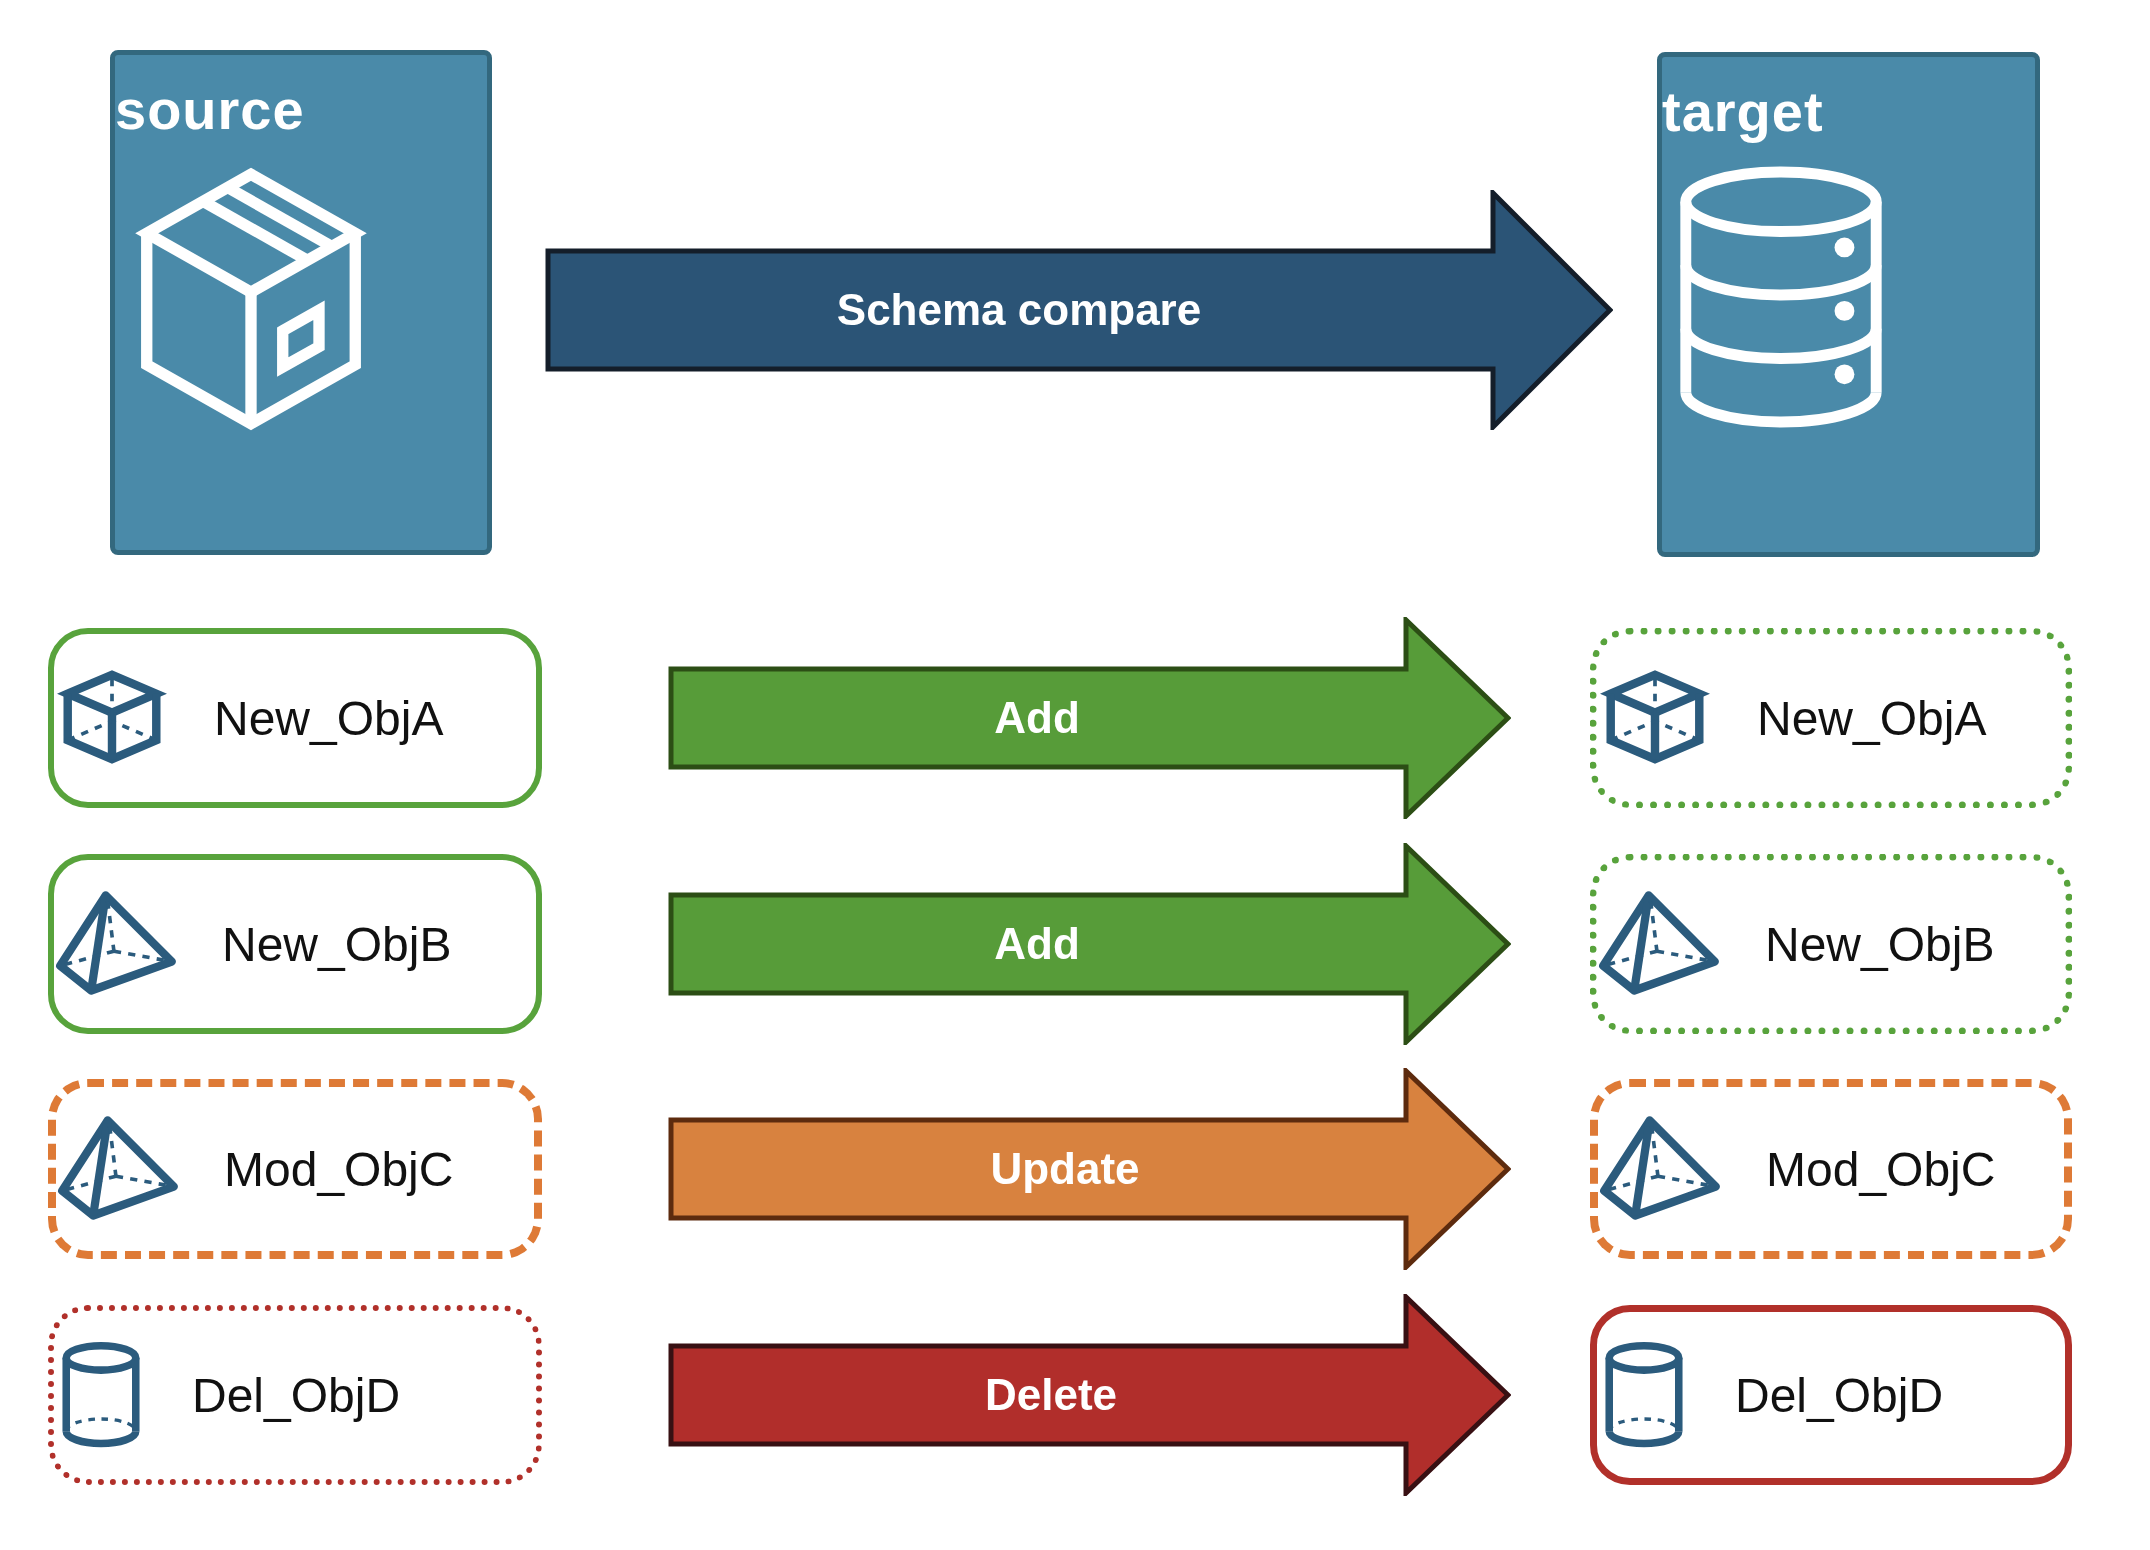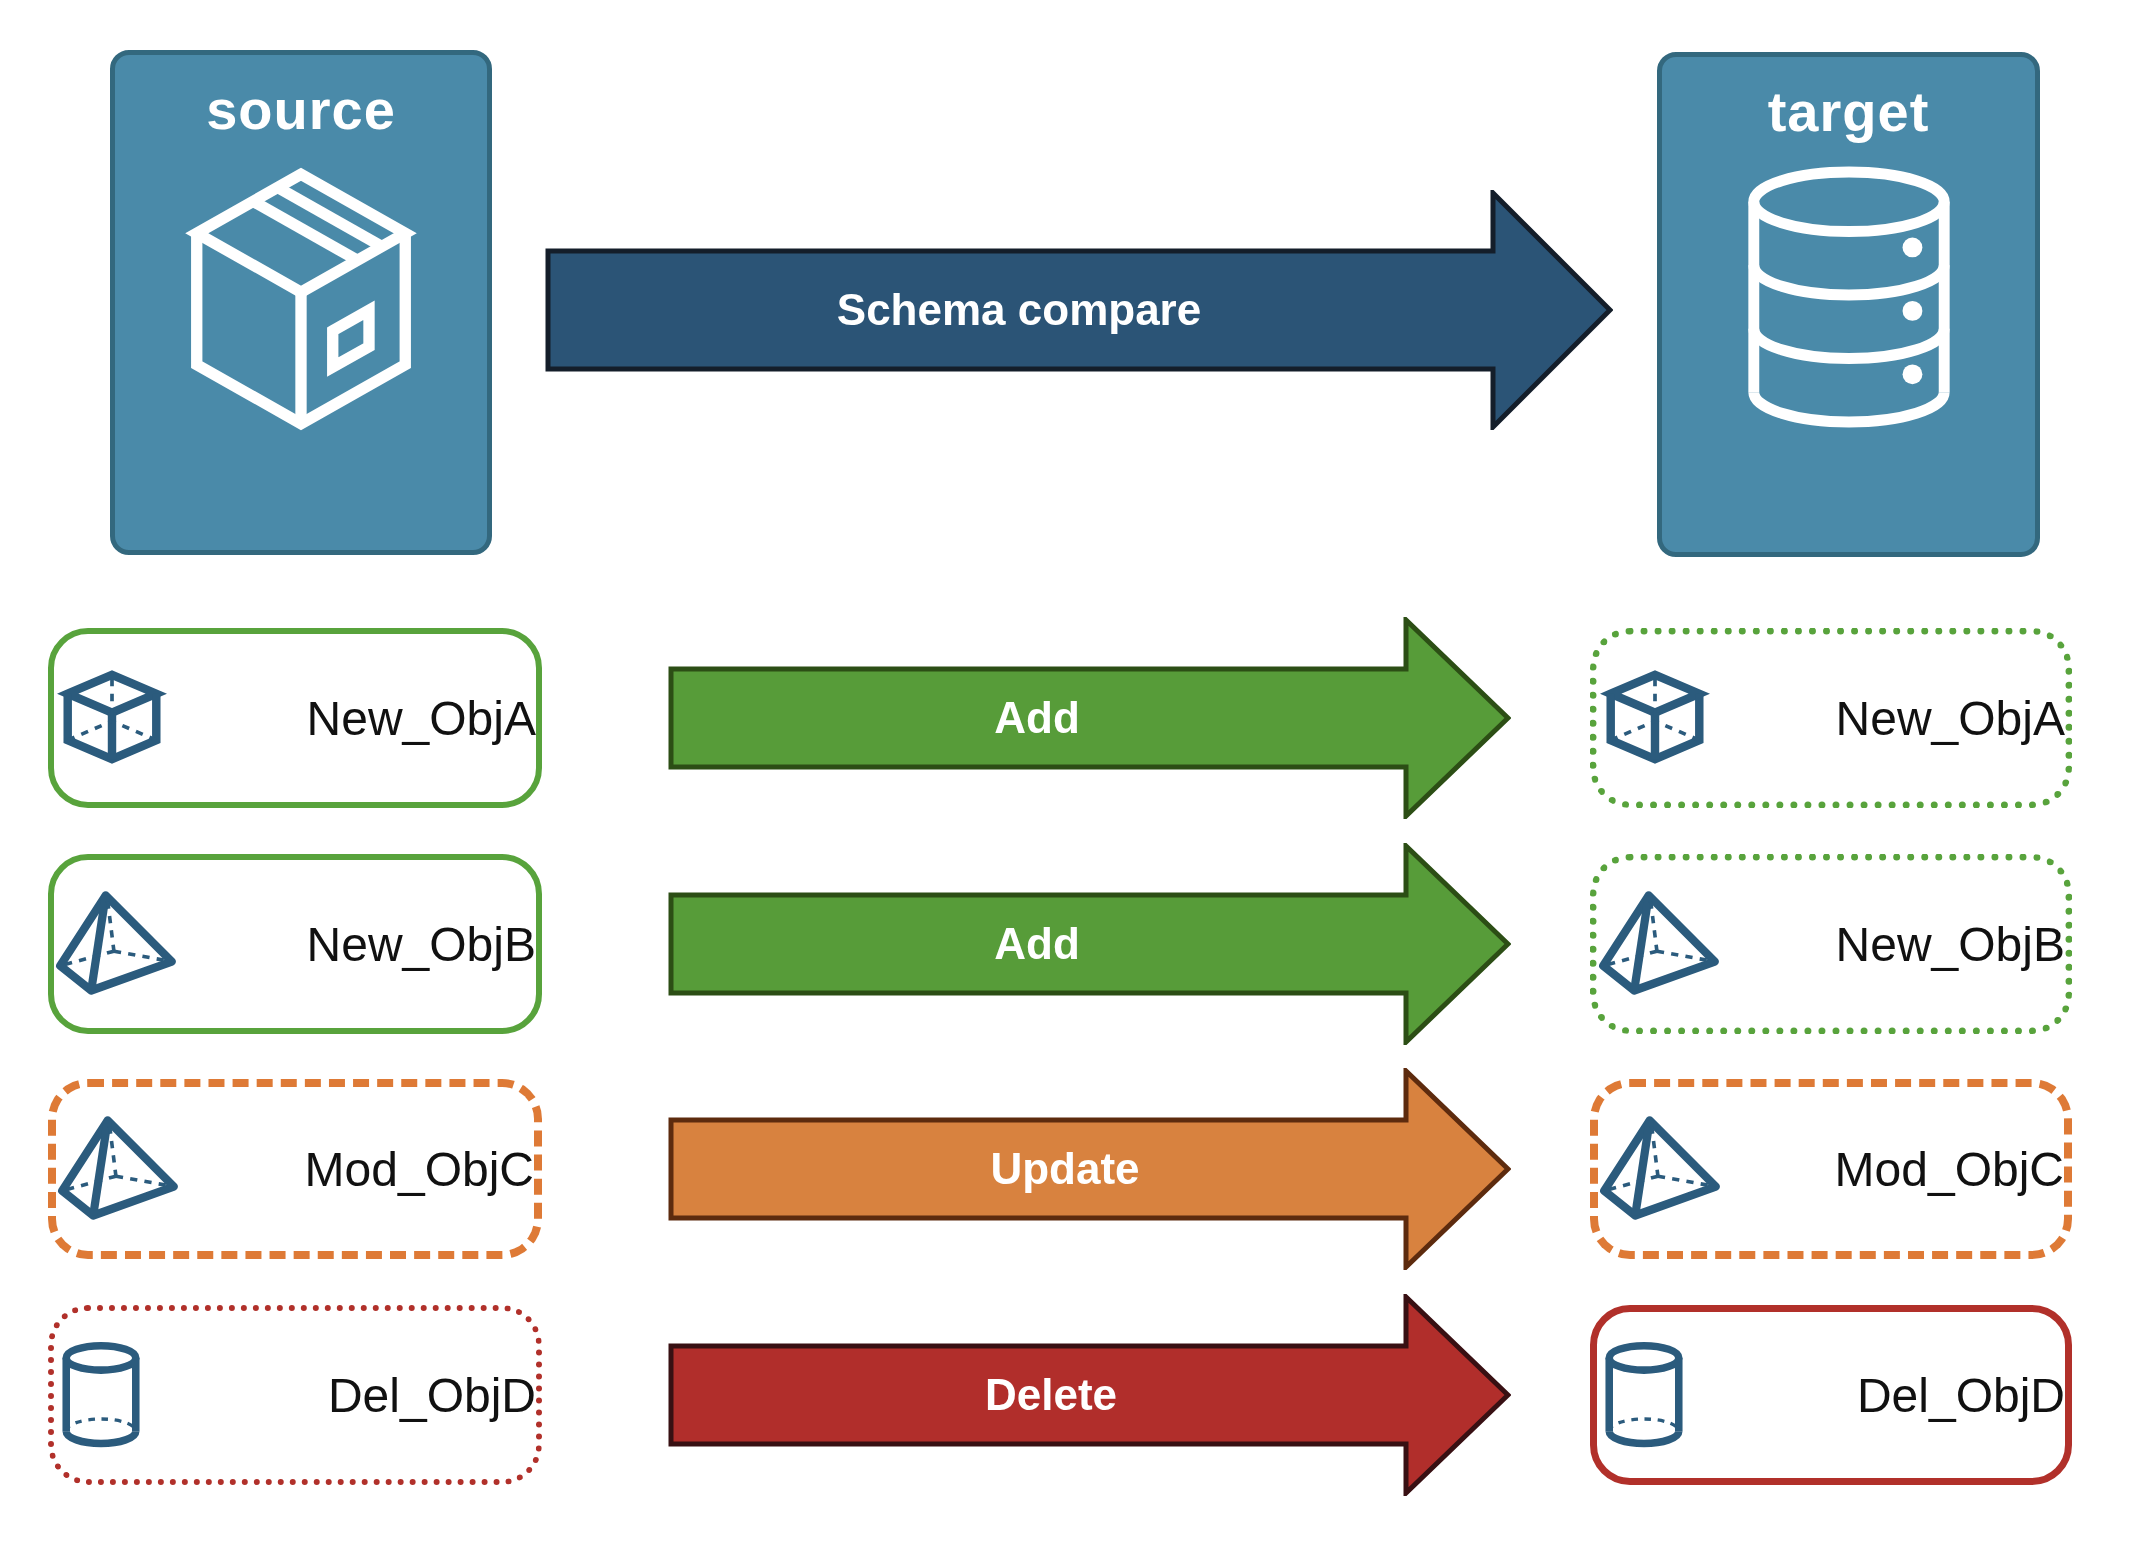--- a/index.html
+++ b/index.html
@@ -2,42 +2,42 @@
 <html><head>
 <meta charset="utf-8">
 <style>
   html,body{margin:0;padding:0;background:#ffffff;}
   .canvas{
     position:relative;width:2150px;height:1550px;background:#ffffff;overflow:hidden;
     font-family:"Liberation Sans", sans-serif;
   }
   
   .panel{
-    position:absolute;background:#4A8AA9;border:5px solid #33687E;border-radius:19px;
-    box-sizing:border-box;display:flex;flex-direction:column;align-items:center;
+    position:absolute;background:#4A8AA9;border:5px solid #33687E;border-radius:8px;
+    box-sizing:border-box;display:flex;flex-direction:column;align-items:flex-start;
   }
   .panel-title{
     margin-top:22px;font-size:56px;font-weight:bold;color:#ffffff;letter-spacing:1px;
   }
   .panel-icon{margin-top:14px;}
   
   .arrow-wrap{position:absolute;font-weight:bold;}
   .arrow-wrap svg{display:block;}
   .arrow-label{
     position:absolute;top:0;height:100%;left:0;display:flex;align-items:center;justify-content:center;
     color:#ffffff;font-size:44px;
   }
   .arrow-main polygon{fill:#2B5476;stroke:#141E2A;stroke-width:5;}
   .arrow-add polygon{fill:#579C39;stroke:#2C4E15;stroke-width:5;}
   .arrow-update polygon{fill:#D8823F;stroke:#5D2B0E;stroke-width:5;}
   .arrow-delete polygon{fill:#B12E2B;stroke:#381013;stroke-width:5;}
   
   .obj-box{
     position:absolute;box-sizing:border-box;border-radius:40px;background:#ffffff;
-    display:flex;align-items:center;justify-content:space-between;gap:44px;
+    display:flex;align-items:center;justify-content:flex-start;gap:44px;
   }
   .obj-label{font-size:48px;color:#111111;}
   .b-green-solid {border:6px solid #58A33C;}
   .b-green-dotted{border:7px dotted #58A33C;}
   .b-orange-dashed{border:8px dashed #DE7A36;}
   .b-red-dotted{border:6px dotted #B1302A;}
   .b-red-solid {border:7px solid #B1302A;}
   
   .stroke-blue{stroke:#2B5B7D;fill:none;}
   .stroke-white{stroke:#ffffff;fill:none;}

